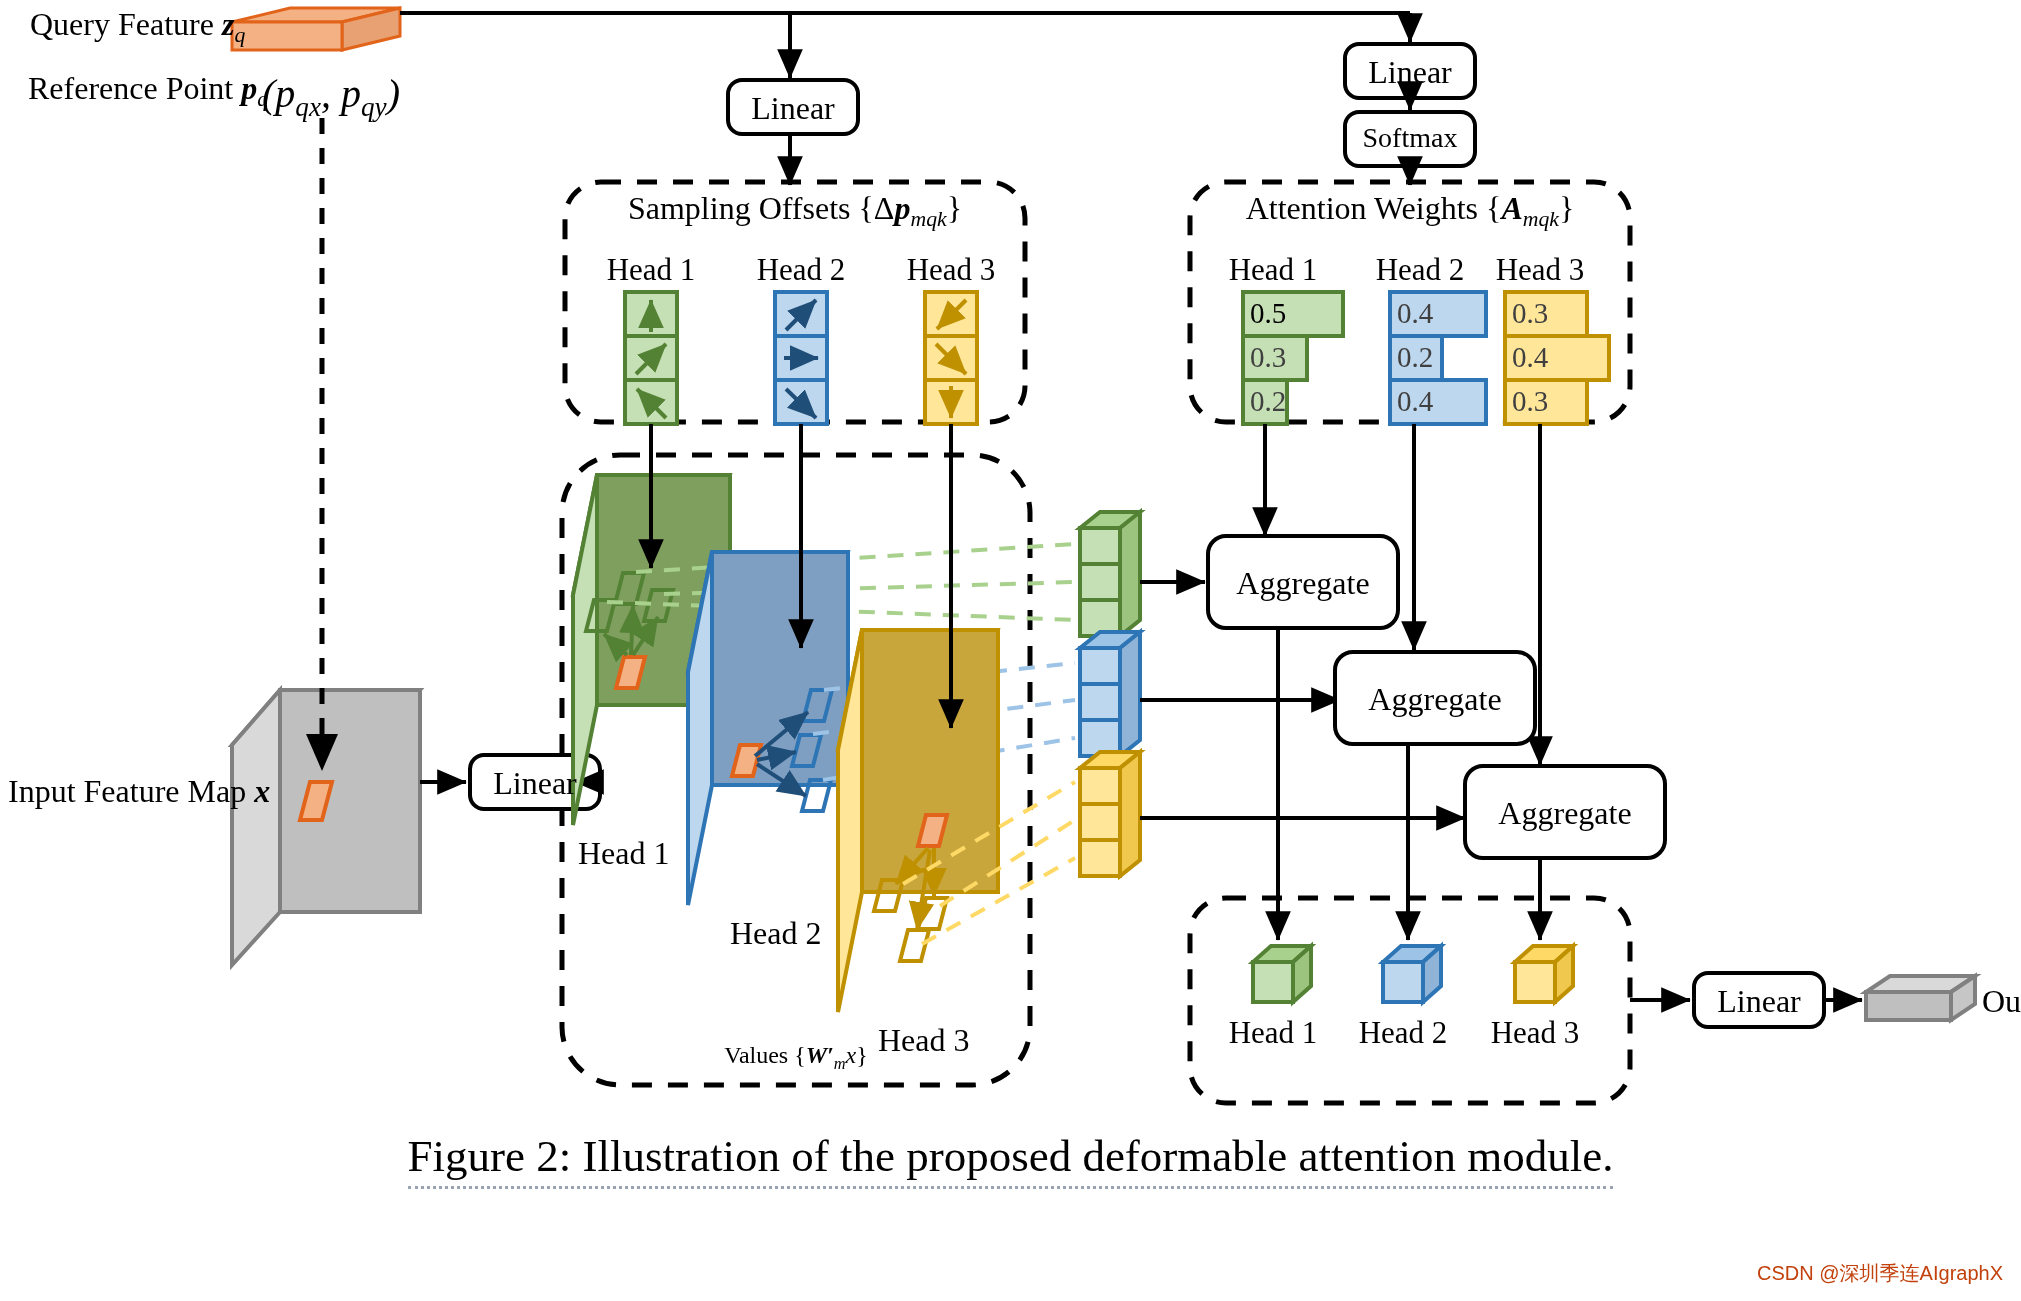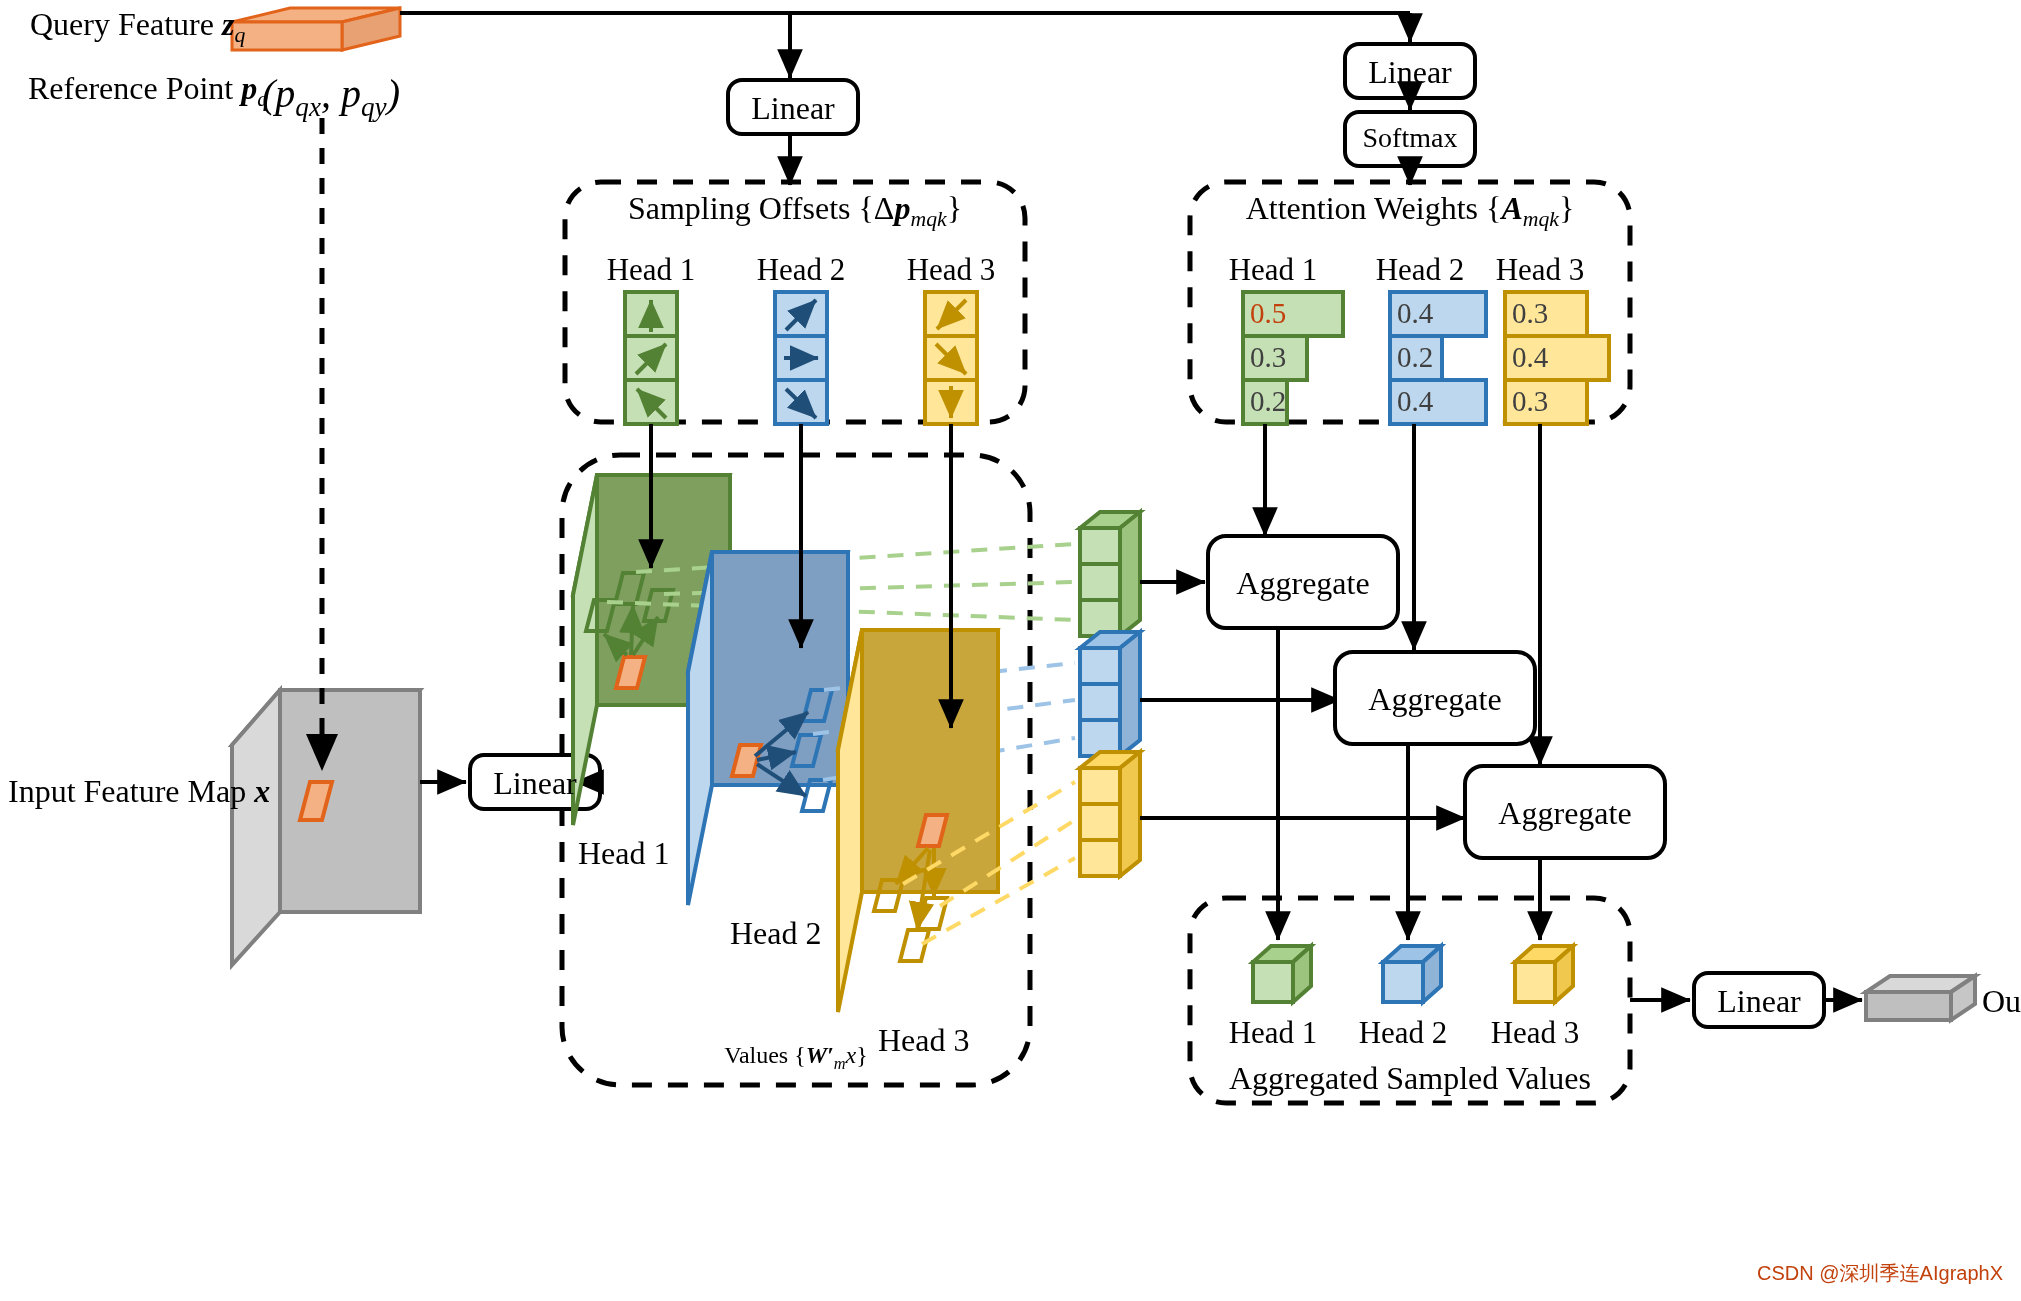--- a/index.html
+++ b/index.html
@@ -296,21 +296,21 @@
 <div class="lbl" style="left:565px;top:190px;width:460px;text-align:center;font-size:32px;">Sampling Offsets {Δ<span class="bi">p</span><sub class="ital">mqk</sub>}</div>
 <div class="lbl" style="left:600px;top:252px;width:102px;text-align:center;font-size:31px;">Head 1</div>
 <div class="lbl" style="left:750px;top:252px;width:102px;text-align:center;font-size:31px;">Head 2</div>
 <div class="lbl" style="left:900px;top:252px;width:102px;text-align:center;font-size:31px;">Head 3</div>
 
 <div class="lbl" style="left:1190px;top:190px;width:440px;text-align:center;font-size:32px;font-family:Liberation Serif, serif;">Attention Weights {<span class="bi">A</span><sub class="ital">mqk</sub>}</div>
 <div class="lbl" style="left:1218px;top:252px;width:110px;text-align:center;font-size:31px;">Head 1</div>
 <div class="lbl" style="left:1365px;top:252px;width:110px;text-align:center;font-size:31px;">Head 2</div>
 <div class="lbl" style="left:1485px;top:252px;width:110px;text-align:center;font-size:31px;">Head 3</div>
 
-<div class="lbl" style="left:1250px;top:297px;font-size:29px;color:#c2410c;">0.5</div>
+<div class="lbl" style="left:1250px;top:297px;font-size:29px;color:#000000;">0.5</div>
 <div class="lbl" style="left:1250px;top:341px;font-size:29px;color:#404040;">0.3</div>
 <div class="lbl" style="left:1250px;top:385px;font-size:29px;color:#404040;">0.2</div>
 
 <div class="lbl" style="left:1397px;top:297px;font-size:29px;color:#404040;">0.4</div>
 <div class="lbl" style="left:1397px;top:341px;font-size:29px;color:#404040;">0.2</div>
 <div class="lbl" style="left:1397px;top:385px;font-size:29px;color:#404040;">0.4</div>
 
 <div class="lbl" style="left:1512px;top:297px;font-size:29px;color:#404040;">0.3</div>
 <div class="lbl" style="left:1512px;top:341px;font-size:29px;color:#404040;">0.4</div>
 <div class="lbl" style="left:1512px;top:385px;font-size:29px;color:#404040;">0.3</div>
@@ -326,21 +326,21 @@
 
 <div class="lbl" style="left:562px;top:1042px;width:468px;text-align:center;font-size:24px;">Values {<span class="bi">W</span><span class="bi">′</span><sub class="ital">m</sub><span class="ital">x</span>}</div>
 
 <div class="lbl" style="left:1208px;top:565px;width:190px;text-align:center;font-size:32px;">Aggregate</div>
 <div class="lbl" style="left:1335px;top:681px;width:200px;text-align:center;font-size:32px;">Aggregate</div>
 <div class="lbl" style="left:1465px;top:795px;width:200px;text-align:center;font-size:32px;">Aggregate</div>
 
 <div class="lbl" style="left:1218px;top:1015px;width:110px;text-align:center;font-size:31px;">Head 1</div>
 <div class="lbl" style="left:1348px;top:1015px;width:110px;text-align:center;font-size:31px;">Head 2</div>
 <div class="lbl" style="left:1480px;top:1015px;width:110px;text-align:center;font-size:31px;">Head 3</div>
-<div class="lbl" style="left:1190px;top:1060px;width:440px;text-align:center;font-size:32px;">Aggregated Sampled Values</div>
 
 <div class="lbl" style="left:1694px;top:983px;width:130px;text-align:center;font-size:32px;">Linear</div>
 <div class="lbl" style="left:1982px;top:983px;font-size:32px;">Output</div>
 
+<div class="caption"><span class="u">Figure 2: Illustration of the proposed deformable attention module.</span></div>
 
 <div class="wm">CSDN @深圳季连AIgraphX</div>
 
 </div>
 
 </body></html>

